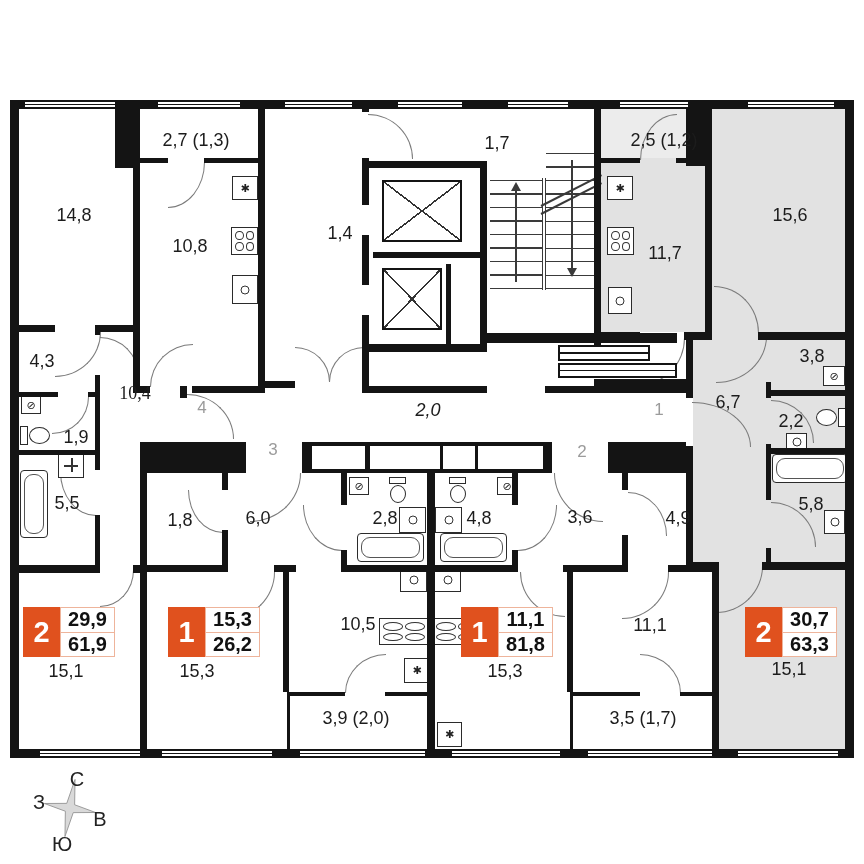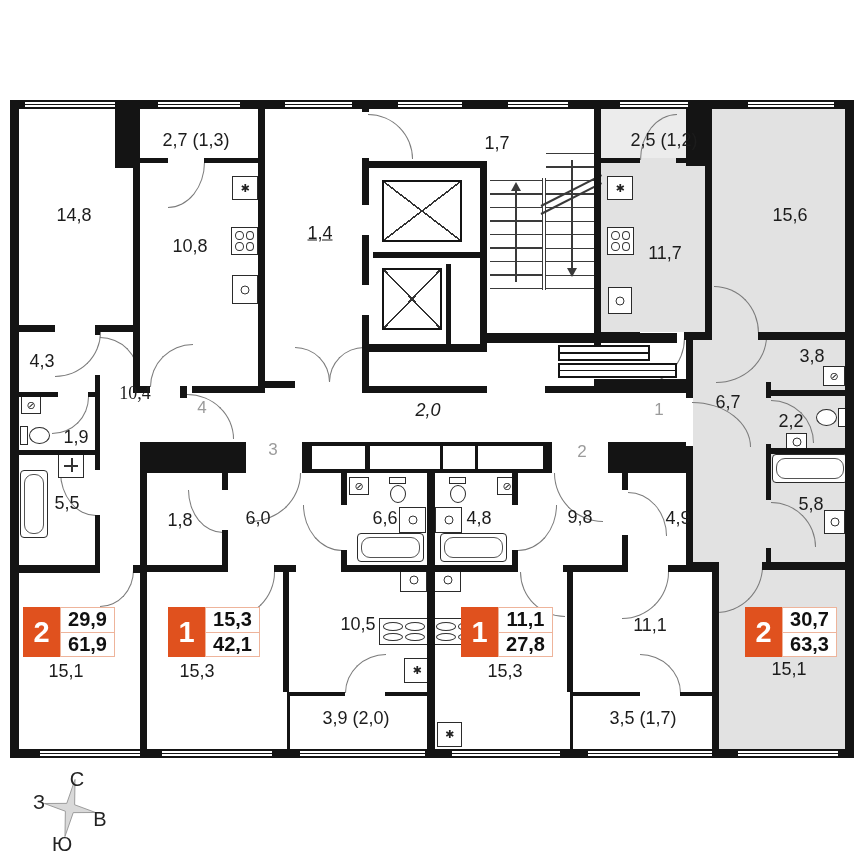--- a/index.html
+++ b/index.html
@@ -315,31 +315,31 @@
   </div>
 
   <div class="lbl" style="left:74px;top:215px;">14,8</div>
   <div class="lbl" style="left:196px;top:140px;">2,7 (1,3)</div>
   <div class="lbl" style="left:190px;top:246px;">10,8</div>
   <div class="lbl" style="left:42px;top:361px;">4,3</div>
   <div class="lbl" style="left:135px;top:393px;font-family:Liberation Serif, serif;">10,4</div>
   <div class="lbl" style="left:76px;top:437px;">1,9</div>
   <div class="lbl" style="left:67px;top:503px;">5,5</div>
   <div class="lbl" style="left:66px;top:671px;">15,1</div>
-  <div class="lbl" style="left:320px;top:233px;text-decoration:underline;">1,4</div>
+  <div class="lbl" style="left:340px;top:233px;">1,4</div>
   <div class="lbl" style="left:497px;top:143px;">1,7</div>
   <div class="lbl" style="left:428px;top:410px;font-style:italic;">2,0</div>
   <div class="lbl" style="left:180px;top:520px;">1,8</div>
   <div class="lbl" style="left:258px;top:518px;">6,0</div>
-  <div class="lbl" style="left:385px;top:518px;">6,6</div>
+  <div class="lbl" style="left:385px;top:518px;">2,8</div>
   <div class="lbl" style="left:358px;top:624px;">10,5</div>
   <div class="lbl" style="left:197px;top:671px;">15,3</div>
   <div class="lbl" style="left:356px;top:718px;">3,9 (2,0)</div>
   <div class="lbl" style="left:479px;top:518px;">4,8</div>
-  <div class="lbl" style="left:580px;top:517px;">9,8</div>
+  <div class="lbl" style="left:580px;top:517px;">3,6</div>
   <div class="lbl" style="left:678px;top:518px;">4,9</div>
   <div class="lbl" style="left:505px;top:671px;">15,3</div>
   <div class="lbl" style="left:650px;top:625px;">11,1</div>
   <div class="lbl" style="left:643px;top:718px;">3,5 (1,7)</div>
   <div class="lbl" style="left:664px;top:140px;">2,5 (1,2)</div>
   <div class="lbl" style="left:665px;top:253px;">11,7</div>
   <div class="lbl" style="left:790px;top:215px;">15,6</div>
   <div class="lbl" style="left:812px;top:356px;">3,8</div>
   <div class="lbl" style="left:728px;top:402px;">6,7</div>
   <div class="lbl" style="left:791px;top:421px;">2,2</div>
@@ -355,28 +355,28 @@
     <div class="badge-num">2</div>
     <div class="badge-vals">
       <div class="badge-top">29,9</div>
       <div class="badge-bot">61,9</div>
     </div>
   </div>
   <div class="badge" style="left:168px;top:607px;">
     <div class="badge-num">1</div>
     <div class="badge-vals">
       <div class="badge-top">15,3</div>
-      <div class="badge-bot">42,1</div>
+      <div class="badge-bot">26,2</div>
     </div>
   </div>
   <div class="badge" style="left:461px;top:607px;">
     <div class="badge-num">1</div>
     <div class="badge-vals">
       <div class="badge-top">11,1</div>
-      <div class="badge-bot">27,8</div>
+      <div class="badge-bot">81,8</div>
     </div>
   </div>
   <div class="badge" style="left:745px;top:607px;">
     <div class="badge-num">2</div>
     <div class="badge-vals">
       <div class="badge-top">30,7</div>
       <div class="badge-bot">63,3</div>
     </div>
   </div>
 

